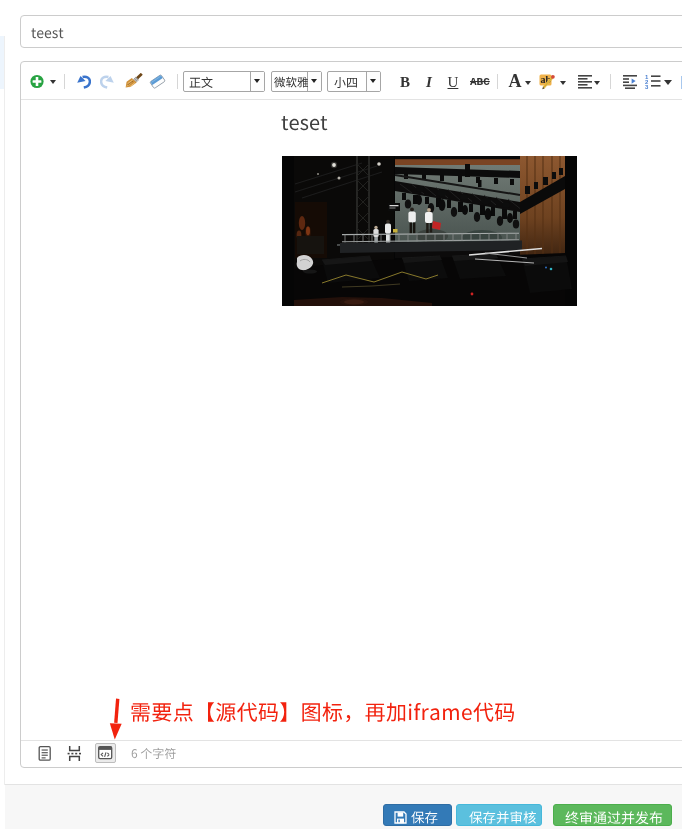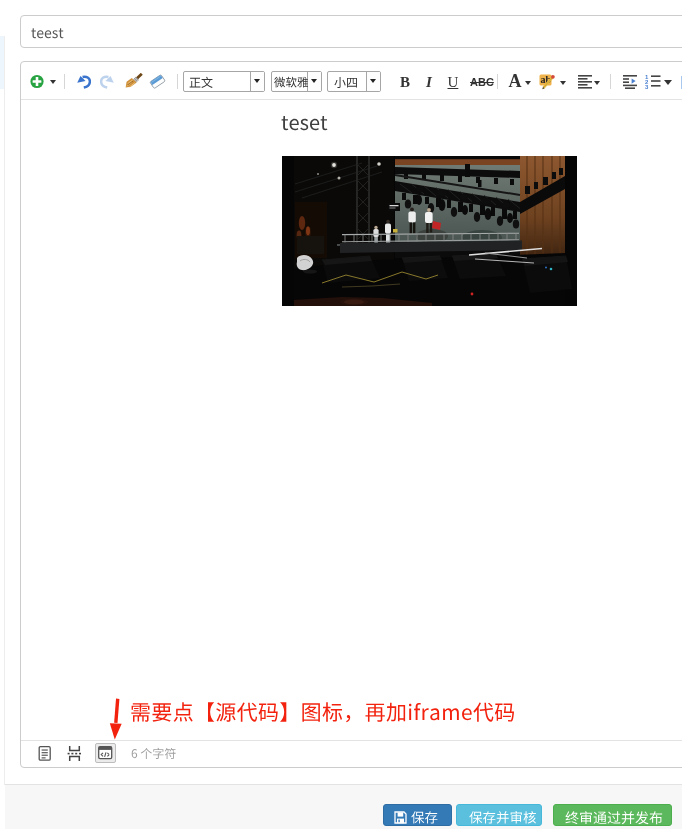--- a/index.html
+++ b/index.html
@@ -70,21 +70,21 @@
   </svg>
 <svg class="abs" style="left:274px;top:74.8px" width="37" height="16" viewBox="0 -11.5 37 16">
     <path d="M2.28 -9.66C1.86 -8.90 1.05 -7.97 0.32 -7.37C0.46 -7.22 0.68 -6.90 0.78 -6.72C1.61 -7.41 2.50 -8.44 3.07 -9.37ZM3.76 -3.66V-2.32C3.76 -1.52 3.66 -0.48 2.91 0.31C3.06 0.41 3.36 0.72 3.46 0.87C4.32 -0.03 4.51 -1.33 4.51 -2.30V-2.97H6.01V-1.64C6.01 -1.18 5.83 -1.00 5.69 -0.92C5.81 -0.74 5.96 -0.38 6.01 -0.18C6.18 -0.39 6.43 -0.61 7.82 -1.54C7.75 -1.69 7.65 -1.97 7.60 -2.17L6.73 -1.62V-3.66ZM8.48 -6.53H9.88C9.72 -5.13 9.48 -3.90 9.06 -2.85C8.74 -3.83 8.51 -4.92 8.36 -6.07ZM3.27 -5.13V-4.38H7.10V-4.51C7.26 -4.35 7.44 -4.13 7.52 -4.01C7.66 -4.25 7.80 -4.52 7.91 -4.80C8.10 -3.76 8.33 -2.79 8.65 -1.93C8.14 -1.01 7.46 -0.26 6.55 0.31C6.72 0.46 6.97 0.78 7.05 0.94C7.87 0.39 8.51 -0.29 9.02 -1.08C9.42 -0.25 9.92 0.41 10.57 0.87C10.70 0.67 10.96 0.34 11.14 0.20C10.43 -0.24 9.88 -0.97 9.45 -1.89C10.06 -3.15 10.42 -4.68 10.64 -6.53H11.05V-7.29H8.65C8.80 -8.00 8.91 -8.76 9.00 -9.53L8.20 -9.65C8.02 -7.87 7.71 -6.13 7.10 -4.92V-5.13ZM3.48 -8.73V-5.97H7.08V-8.73H6.45V-6.68H5.63V-9.66H4.97V-6.68H4.08V-8.73ZM2.52 -7.36C1.96 -6.14 1.06 -4.92 0.20 -4.09C0.34 -3.91 0.60 -3.52 0.69 -3.35C1.02 -3.68 1.36 -4.07 1.69 -4.51V0.90H2.48V-5.66C2.78 -6.13 3.06 -6.61 3.29 -7.10Z M18.30 -9.67C18.05 -7.88 17.59 -6.19 16.80 -5.11C17.00 -5.00 17.37 -4.76 17.51 -4.62C17.97 -5.29 18.33 -6.14 18.62 -7.11H21.57C21.41 -6.30 21.22 -5.44 21.06 -4.88L21.75 -4.67C22.01 -5.45 22.30 -6.69 22.53 -7.76L21.95 -7.92L21.85 -7.90H18.83C18.95 -8.43 19.06 -8.98 19.14 -9.54ZM19.14 -6.01V-5.49C19.14 -3.88 18.98 -1.48 16.50 0.34C16.72 0.47 17.02 0.75 17.16 0.93C18.56 -0.15 19.27 -1.41 19.63 -2.62C20.11 -1.05 20.87 0.23 22.02 0.91C22.15 0.69 22.41 0.37 22.61 0.21C21.17 -0.55 20.34 -2.36 19.94 -4.42C19.96 -4.80 19.98 -5.15 19.98 -5.47V-6.01ZM12.58 -3.82C12.67 -3.91 13.04 -3.98 13.48 -3.98H14.70V-2.31L11.95 -1.93L12.14 -1.06L14.70 -1.46V0.87H15.48V-1.60L17.04 -1.85L17.01 -2.66L15.48 -2.43V-3.98H16.93V-4.76H15.48V-6.47H14.70V-4.76H13.43C13.81 -5.55 14.19 -6.50 14.52 -7.47H17.00V-8.30H14.80C14.92 -8.68 15.03 -9.07 15.13 -9.45L14.28 -9.64C14.19 -9.19 14.08 -8.74 13.94 -8.30H12.07V-7.47H13.69C13.39 -6.55 13.08 -5.80 12.93 -5.51C12.71 -4.99 12.52 -4.63 12.30 -4.58C12.40 -4.37 12.54 -3.99 12.58 -3.82Z M31.11 -9.28C31.36 -8.74 31.60 -8.03 31.68 -7.54H29.92C30.19 -8.15 30.43 -8.80 30.62 -9.43L29.87 -9.63C29.43 -8.11 28.72 -6.59 27.86 -5.59C27.96 -5.51 28.07 -5.37 28.18 -5.24H27.48V-8.25H28.35V-9.06H23.86V-8.25H26.69V-5.24H24.73C24.89 -6.03 25.06 -6.98 25.18 -7.75L24.43 -7.82C24.27 -6.75 24.00 -5.29 23.78 -4.42H26.01C25.37 -2.98 24.30 -1.47 23.34 -0.67C23.53 -0.52 23.80 -0.23 23.94 -0.03C24.93 -0.94 26.01 -2.53 26.69 -4.13V-0.30C26.69 -0.13 26.63 -0.07 26.46 -0.07C26.28 -0.06 25.69 -0.06 25.05 -0.08C25.15 0.16 25.28 0.52 25.30 0.75C26.16 0.75 26.71 0.72 27.02 0.59C27.36 0.45 27.48 0.21 27.48 -0.30V-4.42H28.46V-4.99C28.67 -5.26 28.88 -5.55 29.07 -5.88V0.92H29.85V0.25H33.99V-0.55H32.23V-2.13H33.68V-2.88H32.23V-4.46H33.68V-5.21H32.23V-6.76H33.87V-7.54H31.81L32.38 -7.79C32.29 -8.27 32.04 -8.99 31.75 -9.54ZM29.85 -4.46H31.46V-2.88H29.85ZM29.85 -5.21V-6.76H31.46V-5.21ZM29.85 -2.13H31.46V-0.55H29.85Z" fill="#333"></path>
   </svg>
 <svg class="abs" style="left:334px;top:74.5px" width="26" height="17" viewBox="0 -12 26 17">
     <path d="M5.57 -9.91V-0.29C5.57 -0.05 5.47 0.02 5.23 0.04C4.98 0.05 4.12 0.06 3.24 0.02C3.38 0.28 3.55 0.71 3.61 0.96C4.74 0.97 5.48 0.95 5.93 0.79C6.36 0.65 6.54 0.37 6.54 -0.29V-9.91ZM8.46 -6.85C9.49 -5.12 10.46 -2.88 10.74 -1.45L11.71 -1.85C11.40 -3.29 10.38 -5.50 9.32 -7.18ZM2.42 -7.09C2.12 -5.48 1.45 -3.41 0.38 -2.14C0.64 -2.03 1.03 -1.81 1.24 -1.66C2.33 -2.99 3.04 -5.16 3.43 -6.92Z M13.06 -9.04V0.56H13.97V-0.35H21.98V0.47H22.91V-9.04ZM13.97 -1.22V-8.17H16.22C16.16 -5.22 15.95 -3.68 14.11 -2.82C14.30 -2.66 14.57 -2.33 14.66 -2.11C16.74 -3.13 17.04 -4.92 17.10 -8.17H18.78V-4.40C18.78 -3.47 18.98 -3.08 19.82 -3.08C20.02 -3.08 20.89 -3.08 21.13 -3.08C21.41 -3.08 21.72 -3.10 21.86 -3.14C21.84 -3.36 21.82 -3.67 21.79 -3.91C21.64 -3.86 21.30 -3.85 21.11 -3.85C20.90 -3.85 20.12 -3.85 19.93 -3.85C19.68 -3.85 19.63 -4.00 19.63 -4.38V-8.17H21.98V-1.22Z" fill="#333"></path>
   </svg>
 <div class="abs" style="left:400px;top:73.5px;font-family:'Liberation Serif',serif;font-weight:bold;font-size:15px;color:#333">B</div>
 <div class="abs" style="left:426px;top:73.5px;font-family:'Liberation Serif',serif;font-style:italic;font-weight:bold;font-size:15px;color:#333">I</div>
 <div class="abs" style="left:447.5px;top:73.5px;font-family:'Liberation Serif',serif;font-size:15px;color:#333;text-decoration:underline">U</div>
-<div class="abs" style="left:470px;top:76px;font-family:Liberation Sans, sans-serif;font-size:11px;font-weight:bold;color:#333;text-decoration:line-through">ABC</div>
+<div class="abs" style="left:470px;top:76px;font-family:Liberation Mono, monospace;font-size:11px;font-weight:bold;color:#333;text-decoration:line-through">ABC</div>
 <div class="sep" style="left:497px"></div>
 <div class="abs" style="left:508.5px;top:70.5px;font-family:'Liberation Serif',serif;font-size:18px;font-weight:bold;color:#333">A</div>
 <div class="car" style="left:525px;top:81px"></div>
 <svg class="abs" style="left:539px;top:73px" width="20" height="17" viewBox="0 0 20 17">
 <rect x="0.5" y="1.5" width="12" height="11" rx="1.5" fill="#f0b24a"></rect>
 <text x="1.6" y="10.2" font-family="Liberation Serif,serif" font-weight="bold" font-size="10" fill="#222">ab</text>
 <path d="M4.6,14.6 L13.4,4.4" stroke="#e5bb45" stroke-width="2.6"></path>
 <path d="M4.6,14.6 L13.4,4.4" stroke="#caa22f" stroke-width="0.8"></path>
 <circle cx="13.9" cy="3.8" r="1.9" fill="#d44a38"></circle>
 <polygon points="3.2,16.2 5.6,15.4 4.0,13.8" fill="#5a4a28"></polygon>

